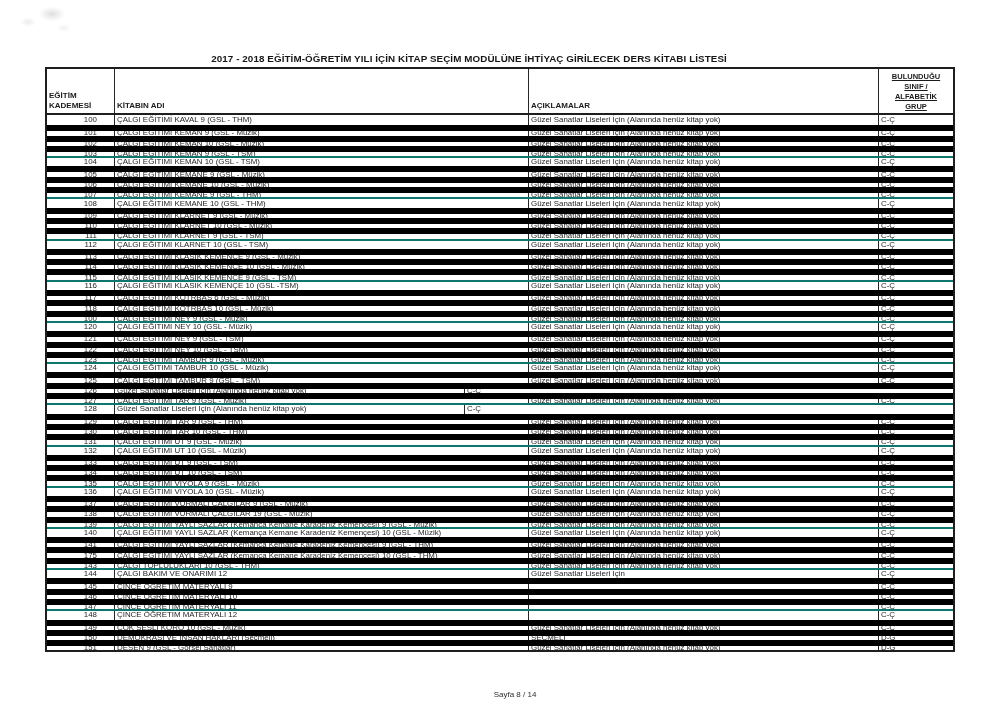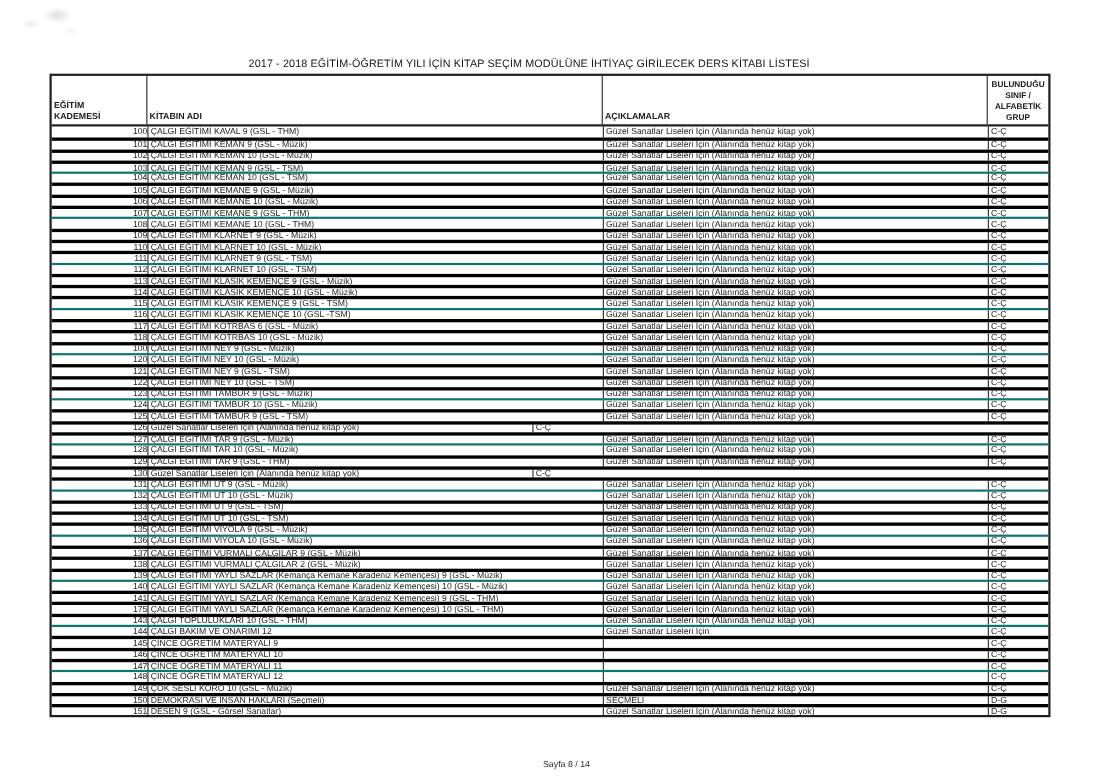--- a/index.html
+++ b/index.html
@@ -9,52 +9,52 @@
     overflow:hidden;
   }
   .smudge{
     position:absolute;left:6px;top:2px;width:72px;height:34px;
     background:
       radial-gradient(ellipse 18px 10px at 46px 12px, rgba(150,150,150,.30), rgba(190,190,190,.12) 55%, transparent 75%),
       radial-gradient(ellipse 12px 7px at 22px 20px, rgba(170,170,170,.22), transparent 70%),
       radial-gradient(ellipse 10px 6px at 58px 26px, rgba(180,180,180,.18), transparent 70%);
   }
   .doc-title{
-    position:absolute;left:12px;top:51px;width:938px;height:15px;line-height:15px;
-    text-align:center;font-weight:normal;font-size:9.8px;letter-spacing:.1px;color:#161616;
+    position:absolute;left:0;top:51px;width:938px;height:15px;line-height:15px;
+    text-align:center;font-weight:bold;font-size:9.8px;letter-spacing:.1px;color:#161616;
     white-space:nowrap;
   }
   .tbl{
     position:absolute;left:45px;top:67px;width:910px;
     border:2px solid #1e1e1e;box-sizing:border-box;background:#fff;
   }
   .thead{display:flex;height:46px;border-bottom:2px solid #1e1e1e;box-sizing:border-box;}
   .hc{
     box-sizing:border-box;border-right:1px solid #262626;
     display:flex;align-items:flex-end;
     font-weight:bold;font-size:8px;line-height:9.5px;
     padding:0 1px 3px 2px;white-space:pre-line;
   }
-  .hc1{width:87px;}
+  .hc1{width:68px;}
   .hc2{width:414px;}
   .hc3{width:350px;}
   .hc4{
     flex:1;border-right:none;align-items:center;justify-content:center;
-    text-align:center;font-size:7.5px;line-height:10px;padding:1px 0 0 0;
+    text-align:center;font-size:7.5px;line-height:10px;padding:1px 0 0 0;text-decoration:underline;
   }
   .tbody{display:block;}
-  .row{display:flex;height:10.31px;box-sizing:border-box;border-top:3px solid #000000;}
+  .row{display:flex;height:10.31px;box-sizing:border-box;border-top:6px solid #000000;}
   .row:first-child{border-top:none;}
   .row.group{border-top:2px solid #0f766e;}
   .c{
     box-sizing:border-box;border-right:1px solid #262626;
     display:flex;align-items:center;overflow:hidden;white-space:nowrap;
     font-size:7.9px;line-height:8px;color:#1f1f1f;
   }
-  .c-num{width:88px;justify-content:flex-end;padding-right:0;text-align:right;}
+  .c-num{width:68px;justify-content:flex-end;padding-right:17px;text-align:right;}
   .c-name{width:414px;padding-left:2px;}
   .c-note{width:350px;padding-left:2px;}
   .c-grp{flex:1;border-right:none;padding-left:2px;}
   .footer{
     position:absolute;left:15px;top:690px;width:1000px;text-align:center;
     font-size:8px;color:#2d2d2d;
   }
 </style>
 </head>
 <body>
@@ -237,32 +237,32 @@
         <div class="c c-grp">C-Ç</div>
       </div>
       <div class="row">
         <div class="c c-num">127</div>
         <div class="c c-name">ÇALGI EĞİTİMİ TAR 9 (GSL - Müzik)</div>
         <div class="c c-note">Güzel Sanatlar Liseleri İçin (Alanında henüz kitap yok)</div>
         <div class="c c-grp">C-Ç</div>
       </div>
       <div class="row group">
         <div class="c c-num">128</div>
-        <div class="c c-name">ÇALGI EĞİTİMİ TAR 10 (GSL - Müzik)</div>
         <div class="c c-note">Güzel Sanatlar Liseleri İçin (Alanında henüz kitap yok)</div>
         <div class="c c-grp">C-Ç</div>
       </div>
       <div class="row">
         <div class="c c-num">129</div>
         <div class="c c-name">ÇALGI EĞİTİMİ TAR 9 (GSL - THM)</div>
         <div class="c c-note">Güzel Sanatlar Liseleri İçin (Alanında henüz kitap yok)</div>
         <div class="c c-grp">C-Ç</div>
       </div>
       <div class="row">
         <div class="c c-num">130</div>
+        <div class="c c-name">ÇALGI EĞİTİMİ TAR 10 (GSL - THM)</div>
         <div class="c c-note">Güzel Sanatlar Liseleri İçin (Alanında henüz kitap yok)</div>
         <div class="c c-grp">C-Ç</div>
       </div>
       <div class="row">
         <div class="c c-num">131</div>
         <div class="c c-name">ÇALGI EĞİTİMİ UT 9 (GSL - Müzik)</div>
         <div class="c c-note">Güzel Sanatlar Liseleri İçin (Alanında henüz kitap yok)</div>
         <div class="c c-grp">C-Ç</div>
       </div>
       <div class="row group">
@@ -296,21 +296,21 @@
         <div class="c c-grp">C-Ç</div>
       </div>
       <div class="row">
         <div class="c c-num">137</div>
         <div class="c c-name">ÇALGI EĞİTİMİ VURMALI ÇALGILAR 9 (GSL - Müzik)</div>
         <div class="c c-note">Güzel Sanatlar Liseleri İçin (Alanında henüz kitap yok)</div>
         <div class="c c-grp">C-Ç</div>
       </div>
       <div class="row">
         <div class="c c-num">138</div>
-        <div class="c c-name">ÇALGI EĞİTİMİ VURMALI ÇALGILAR 2 (GSL - Müzik)</div>
+        <div class="c c-name">ÇALGI EĞİTİMİ VURMALI ÇALGILAR 19 (GSL - Müzik)</div>
         <div class="c c-note">Güzel Sanatlar Liseleri İçin (Alanında henüz kitap yok)</div>
         <div class="c c-grp">C-Ç</div>
       </div>
       <div class="row">
         <div class="c c-num">139</div>
         <div class="c c-name">ÇALGI EĞİTİMİ YAYLI SAZLAR (Kemança Kemane Karadeniz Kemençesi) 9 (GSL - Müzik)</div>
         <div class="c c-note">Güzel Sanatlar Liseleri İçin (Alanında henüz kitap yok)</div>
         <div class="c c-grp">C-Ç</div>
       </div>
       <div class="row group">

